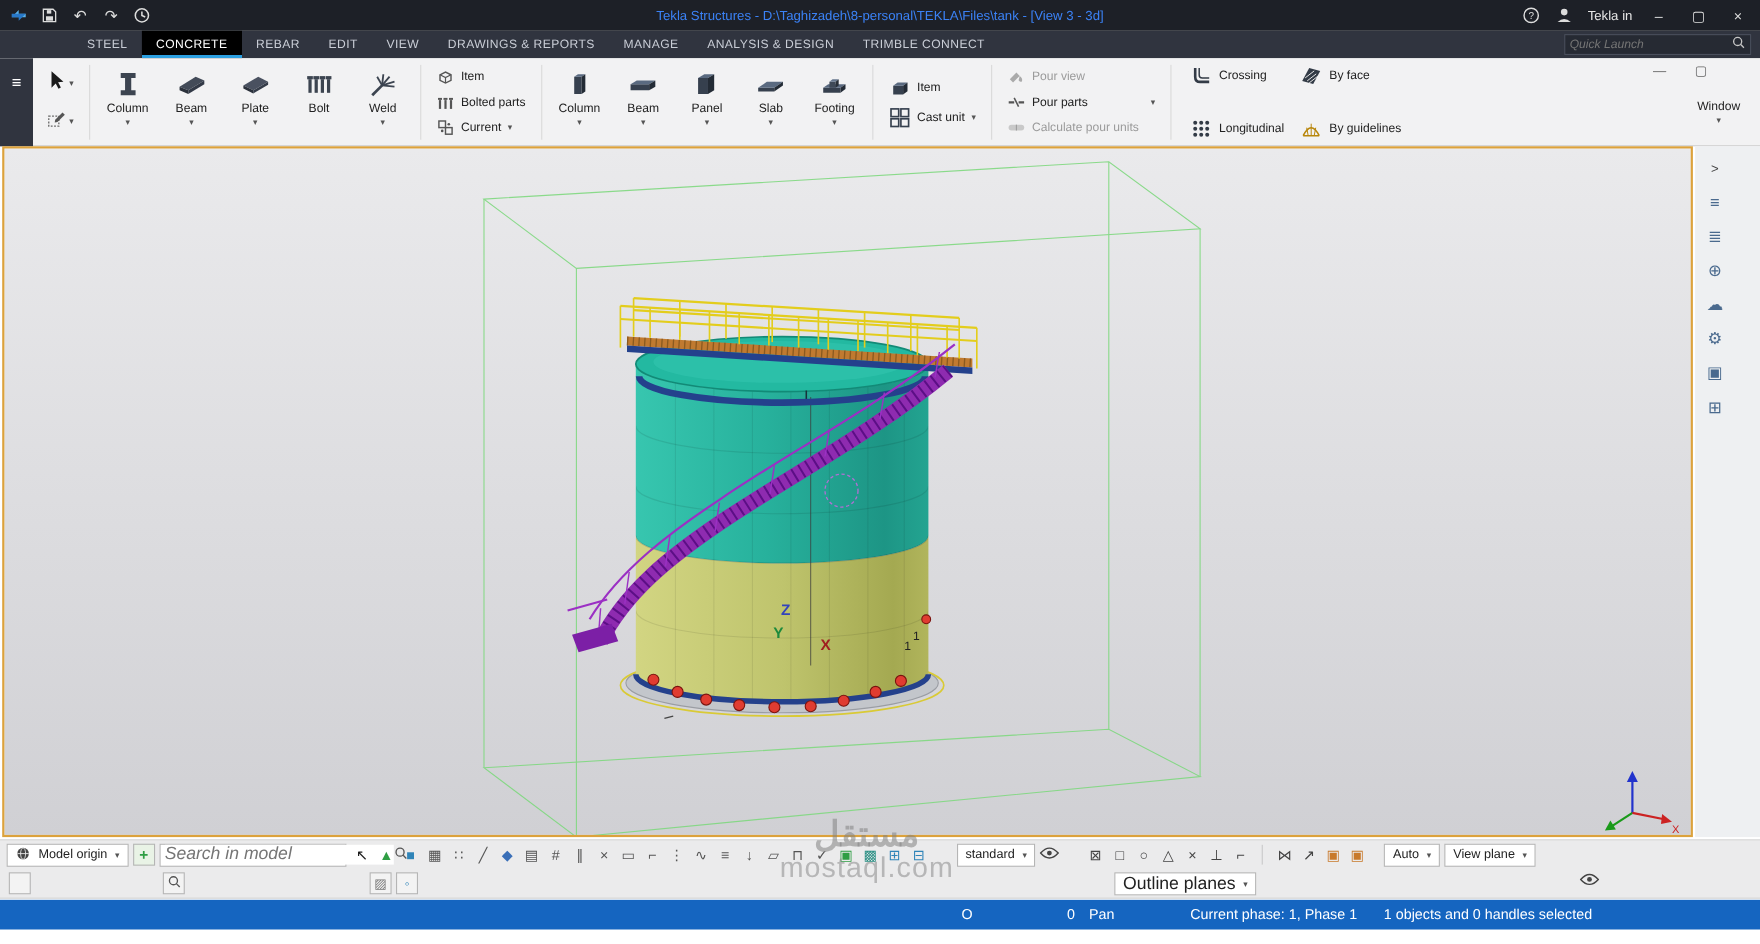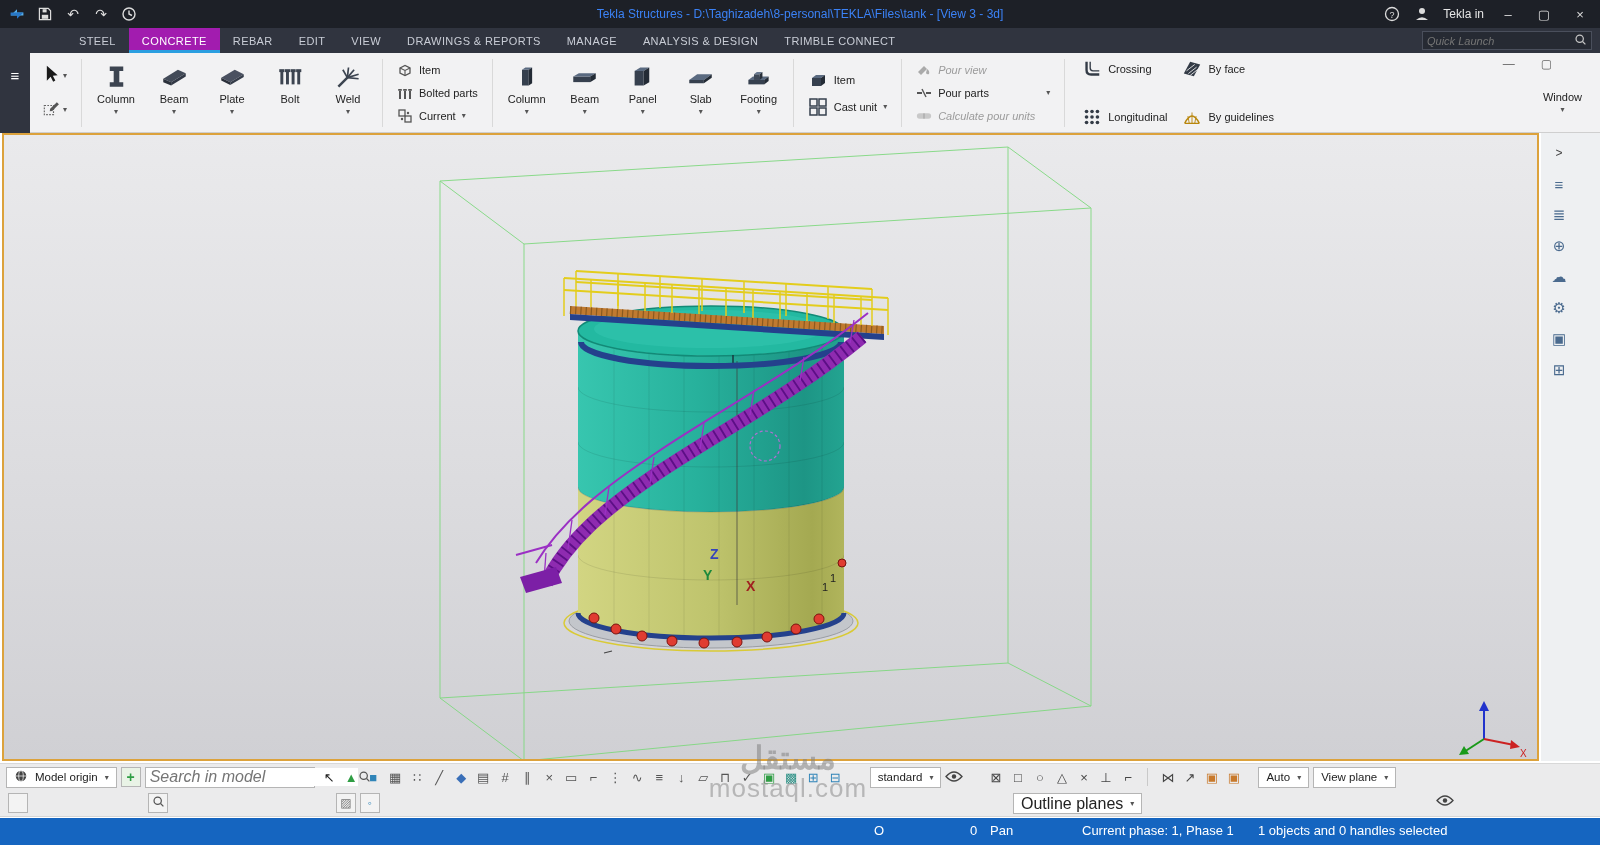--- a/index.html
+++ b/index.html
@@ -12,21 +12,21 @@
   .tb-ic { width:18px; height:18px; display:flex; align-items:center; justify-content:center; color:#dcdcdc; font-size:14px; }
   .tb-ic svg { width:16px; height:16px; }
   .tb-title { position:absolute; left:50%; transform:translateX(-50%); color:#3b82f6; white-space:nowrap; }
   .tb-right { position:absolute; right:0; top:0; height:28px; display:flex; align-items:center; gap:12px; padding-right:8px; }
   .tb-win { width:24px; text-align:center; font-size:13px; color:#ddd; }
   
   .tabbar { position:absolute; top:28px; left:0; right:0; height:25px; background:#30343f; display:flex; align-items:stretch; }
   .tabs { display:flex; align-items:stretch; padding-left:66px; }
   .tab { padding:0 13px; display:flex; align-items:center; font-size:11px; letter-spacing:.4px;
     color:#c9cdd6; white-space:nowrap; cursor:default; }
-  .tab.active { background:#a21caf; color:#fff; box-shadow:inset 0 -3px 0 #2b9fe0; }
+  .tab.active { background:#000000; color:#fff; box-shadow:inset 0 -3px 0 #2b9fe0; }
   .quick-launch { position:absolute; right:8px; top:3px; width:170px; height:19px; background:#262a33;
     border:1px solid #4a4f5c; display:flex; align-items:center; padding:0 4px; }
   .quick-launch input { flex:1; background:transparent; border:0; outline:none; color:#aab; 
     font-style:italic; font-size:11px; font-family:inherit; }
   .quick-launch .ql-mag svg { width:13px; height:13px; }
   
   .ribbon { position:absolute; top:53px; left:0; right:0; height:80px; background:#f2f2f3; border-bottom:1px solid #cfcfcf; }
   .file-strip { position:absolute; left:0; top:0; width:30px; height:80px; background:#30343f;
     color:#fff; display:flex; justify-content:center; padding-top:14px; font-size:15px; cursor:default; }
   .ribbon-inner { position:absolute; left:32px; top:0; right:110px; height:80px; display:flex; align-items:stretch; }
@@ -35,21 +35,21 @@
   .ptool { display:flex; align-items:center; gap:2px; }
   .ptool svg { width:20px; height:20px; }
   .rcaret { font-size:8px; color:#555; line-height:8px; }
   .rbtn { width:58px; display:flex; flex-direction:column; align-items:center; padding-top:10px; gap:3px; cursor:default; }
   .rbtn .ricon, .rbtn .ricon svg { width:27px; height:27px; }
   .rlabel { font-size:11px; color:#222; line-height:12px; white-space:nowrap; }
   .rstack { display:flex; flex-direction:column; justify-content:center; gap:7px; padding:0 9px; }
   .rrow { display:flex; align-items:center; gap:6px; font-size:11px; color:#222; white-space:nowrap; }
   .rrow .sicon, .rrow .sicon svg { width:16px; height:16px; }
   .rrow .micon, .rrow .micon svg { width:20px; height:20px; }
-  .rrow.disabled { color:#9b9b9b;font-style:italic; }
+  .rrow.disabled { color:#9b9b9b; }
   .pour-stack { width:152px; }
   .pour-stack .rrow .grow { flex:1; }
   .rgrid { display:grid; grid-template-rows:1fr 1fr; grid-auto-flow:column; column-gap:30px; row-gap:2px;
     align-content:center; padding:0 12px;gap:15px; }
   .mdi { position:absolute; top:4px; right:48px; display:flex; gap:26px; color:#666; font-size:12px; }
   .window-group { position:absolute; right:18px; top:38px; display:flex; flex-direction:column; align-items:center; gap:3px;
     font-size:11px; color:#222; }
   
   .viewport { position:absolute; left:2px; top:133px; width:1537px; height:628px;
     border:2px solid #dca23c; background:linear-gradient(#eaeaec 0%, #dcdcdf 55%, #d0d0d4 100%); }

